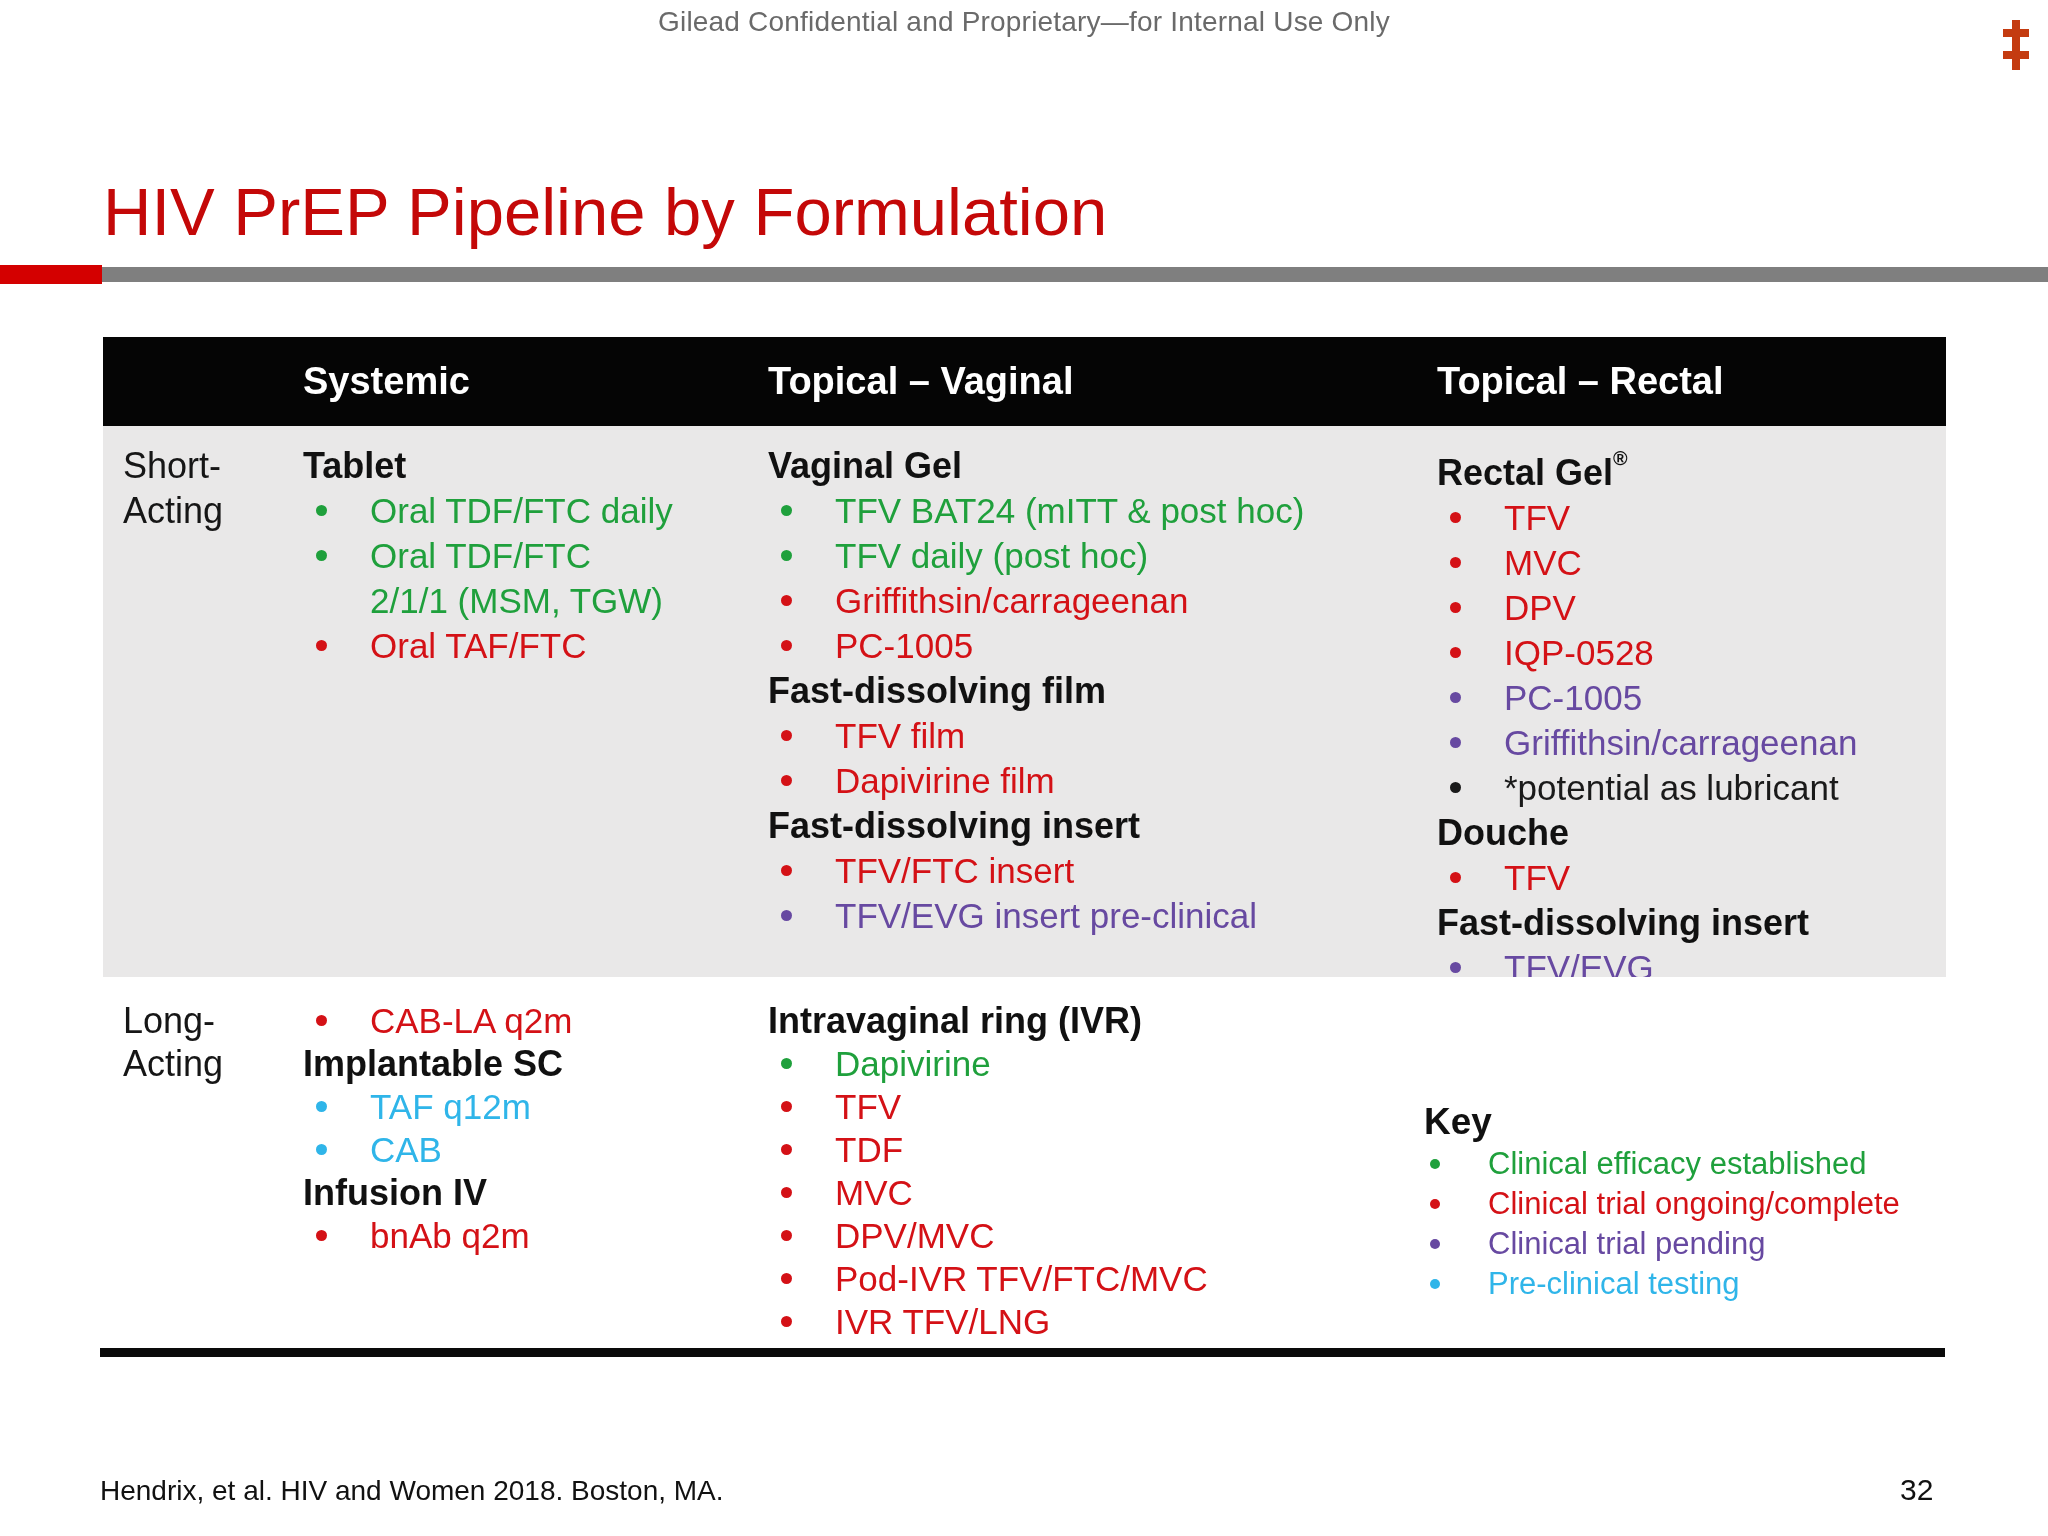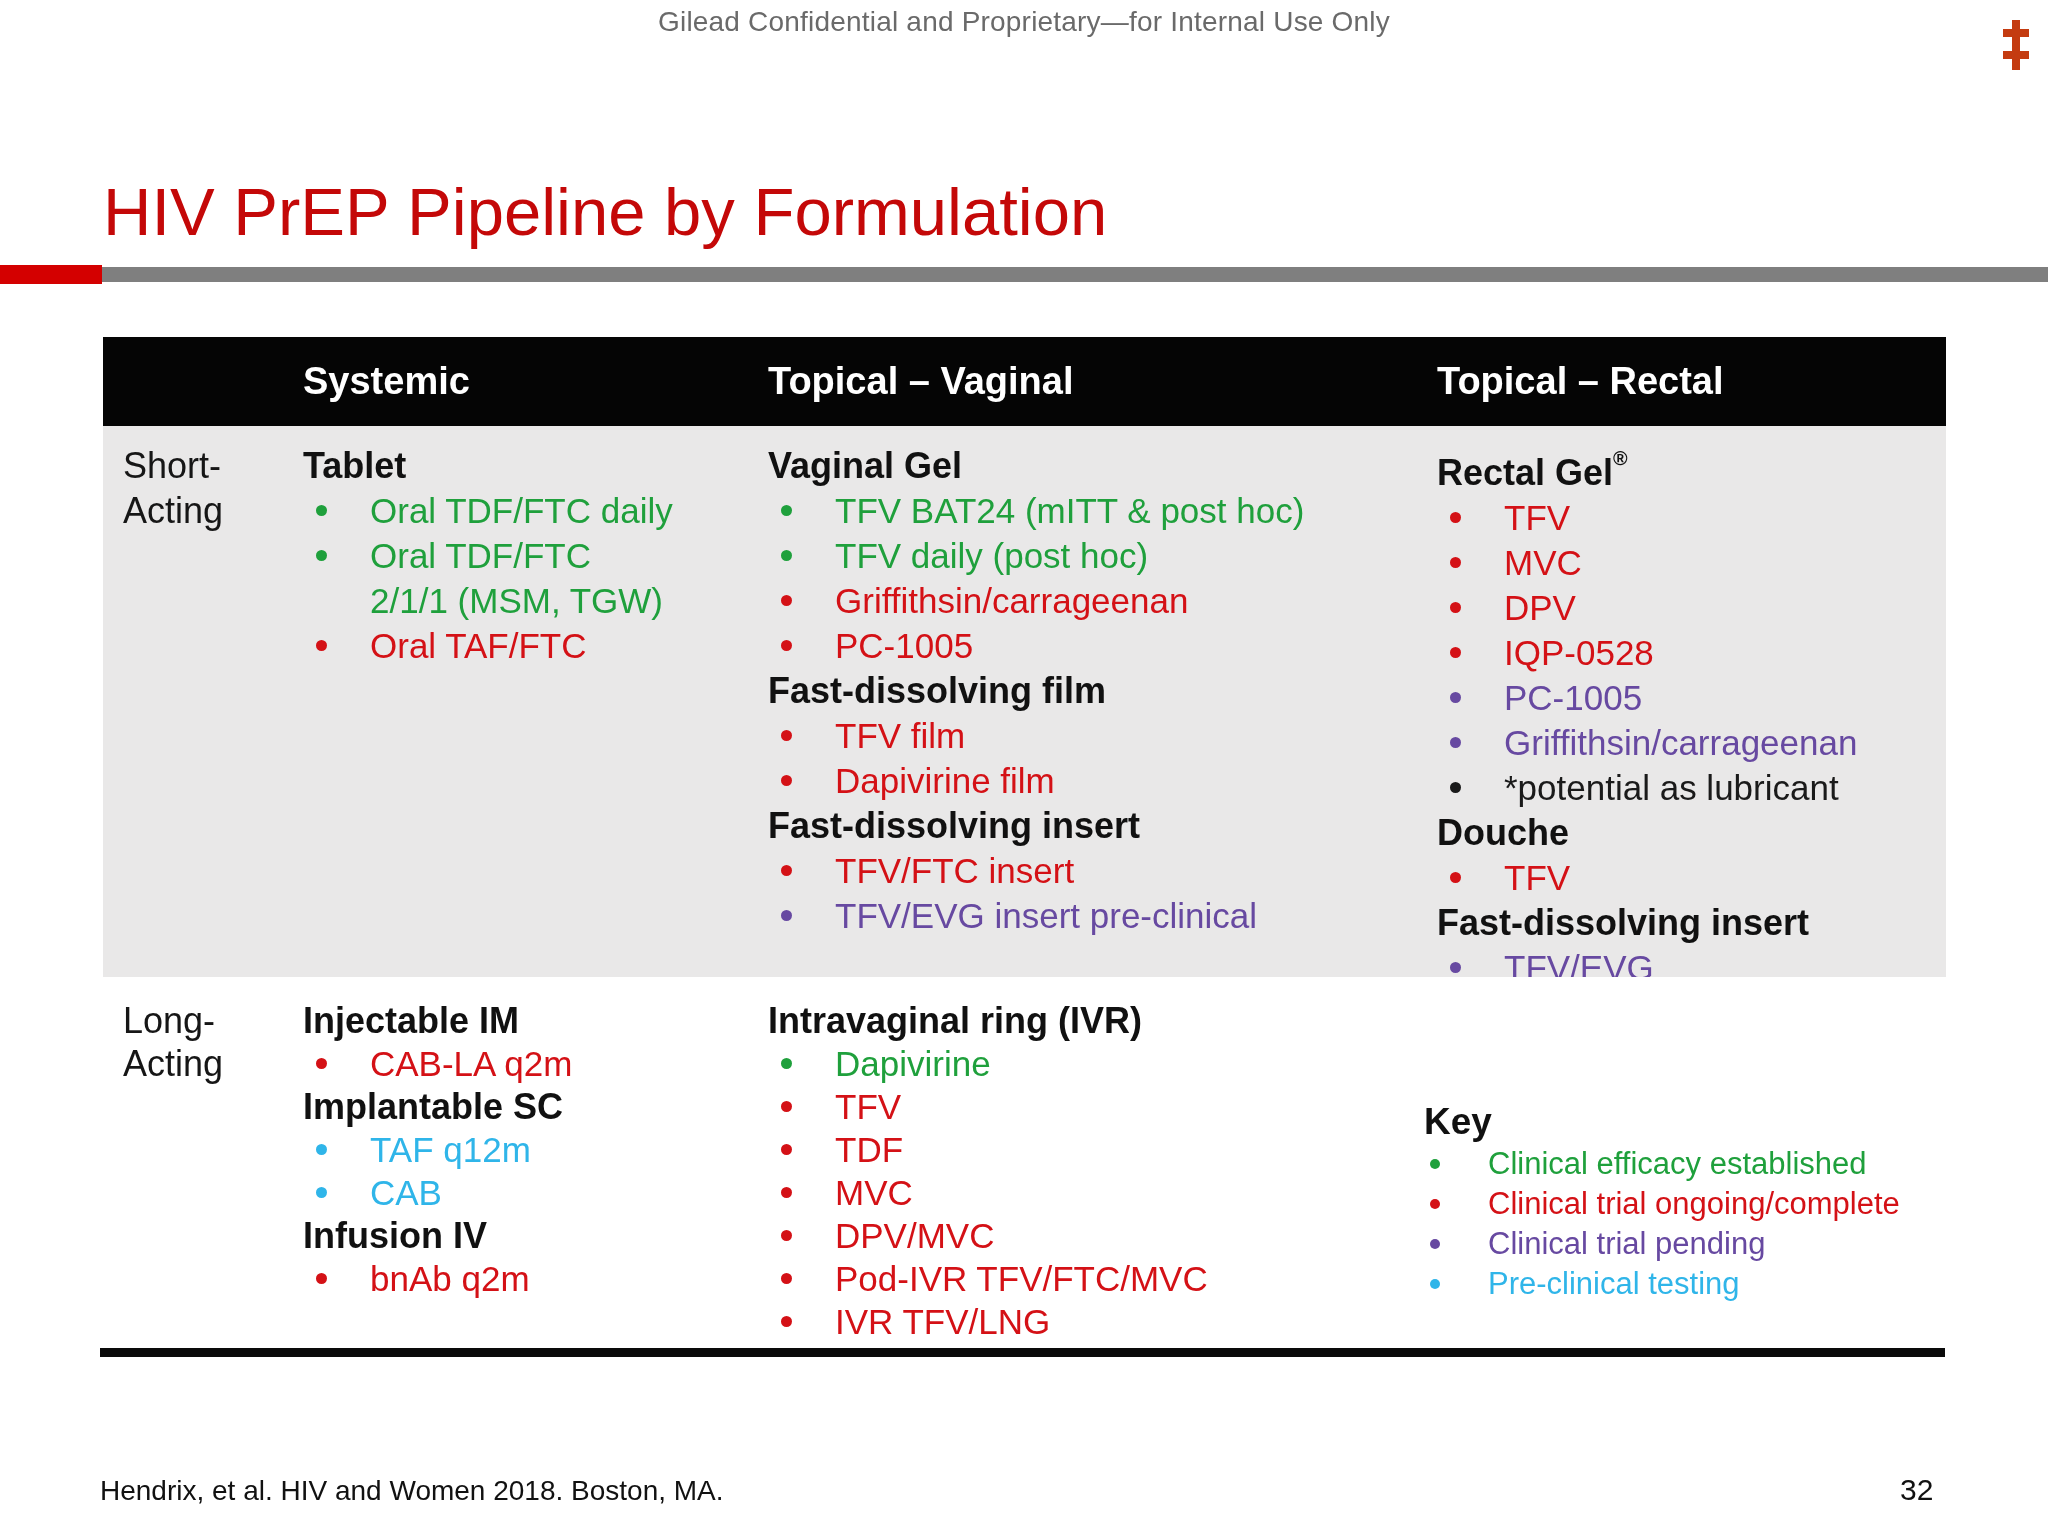--- a/index.html
+++ b/index.html
@@ -213,21 +213,20 @@
         <div class="bullet-item"><span class="dot" style="background: rgb(212, 17, 22);"></span><span style="color: rgb(212, 17, 22);">TFV</span></div>
         <div class="cell-heading">Fast-dissolving insert</div>
         <div class="bullet-item"><span class="dot" style="background: rgb(103, 73, 161);"></span><span style="color: rgb(103, 73, 161);">TFV/EVG</span></div>
       </div>
   </div>
 
   <div class="trow long">
     <div class="row-label">Long-
 Acting</div>
     <div class="cell c1">
-        <div class="cell-heading">Injectable IM</div>
         <div class="bullet-item"><span class="dot" style="background: rgb(212, 17, 22);"></span><span style="color: rgb(212, 17, 22);">CAB-LA q2m</span></div>
         <div class="cell-heading">Implantable SC</div>
         <div class="bullet-item"><span class="dot" style="background: rgb(47, 181, 233);"></span><span style="color: rgb(47, 181, 233);">TAF q12m</span></div>
         <div class="bullet-item"><span class="dot" style="background: rgb(47, 181, 233);"></span><span style="color: rgb(47, 181, 233);">CAB</span></div>
         <div class="cell-heading">Infusion IV</div>
         <div class="bullet-item"><span class="dot" style="background: rgb(212, 17, 22);"></span><span style="color: rgb(212, 17, 22);">bnAb q2m</span></div>
       </div>
     <div class="cell c2">
         <div class="cell-heading">Intravaginal ring (IVR)</div>
         <div class="bullet-item"><span class="dot" style="background: rgb(31, 160, 60);"></span><span style="color: rgb(31, 160, 60);">Dapivirine</span></div>

